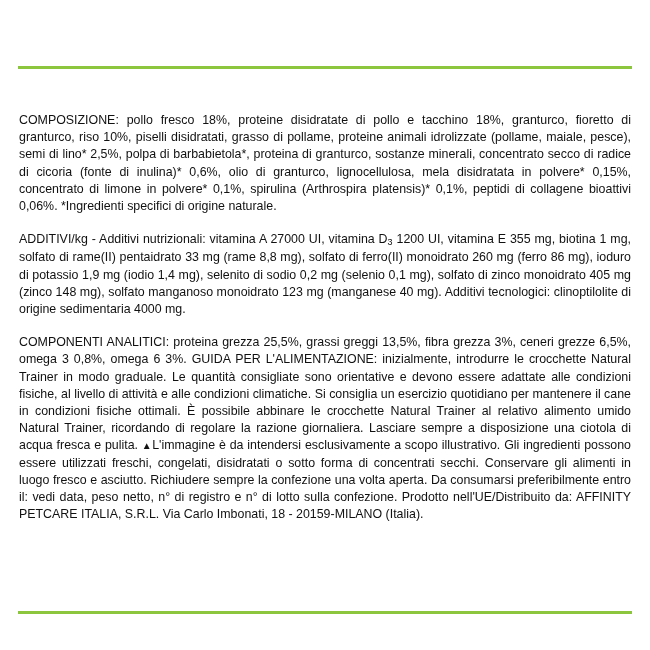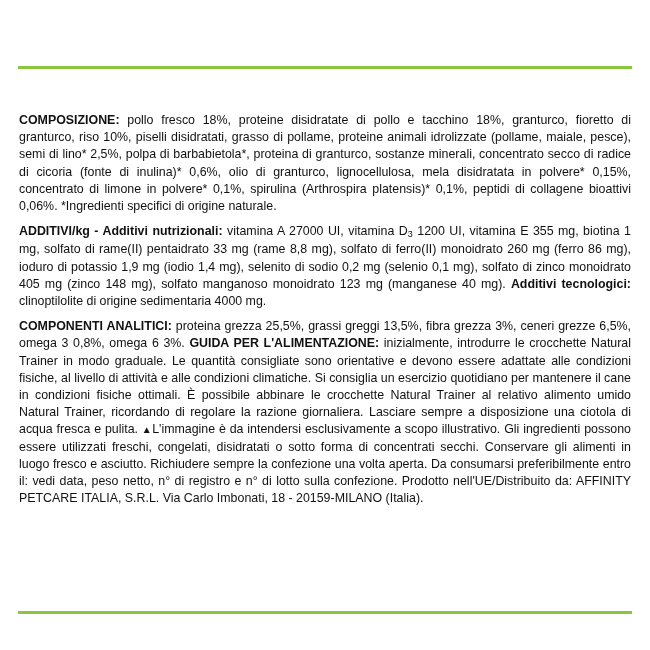--- a/index.html
+++ b/index.html
@@ -48,22 +48,22 @@
     font-size: 12.4px;
     line-height: 17.2px;
     text-align: justify;
     text-justify: inter-word;
     color: #111111;
   }
   .body p {
     margin: 0;
     padding: 0;
   }
-  .body p + p { margin-top: 8px; }
-  .lbl { font-weight: bold; }
+  .body p + p { margin-top: 16px; }
+  .lbl { font-weight: normal; }
   sub { font-size: 9px; vertical-align: baseline; position: relative; top: 2px; }
   .tri { font-size: 10px; }
 </style>
 </head>
 <body>
 
 <div class="sheet">
 
   <div class="rule top"></div>
 

